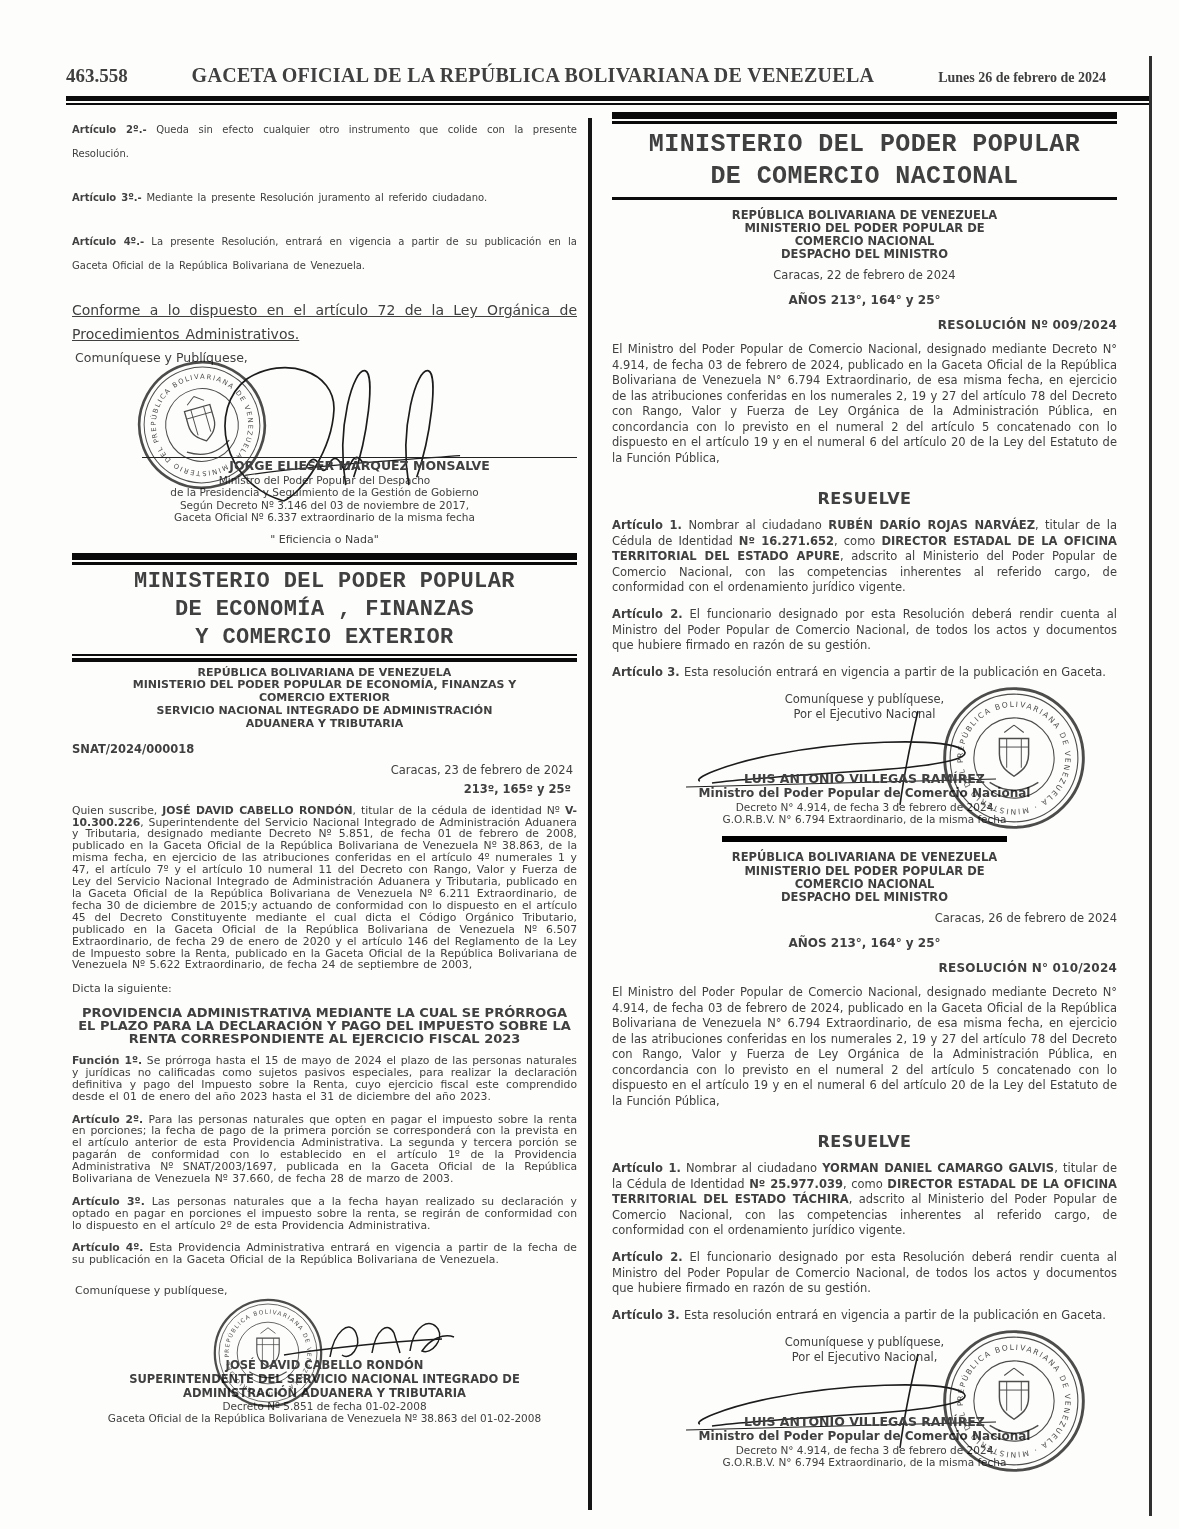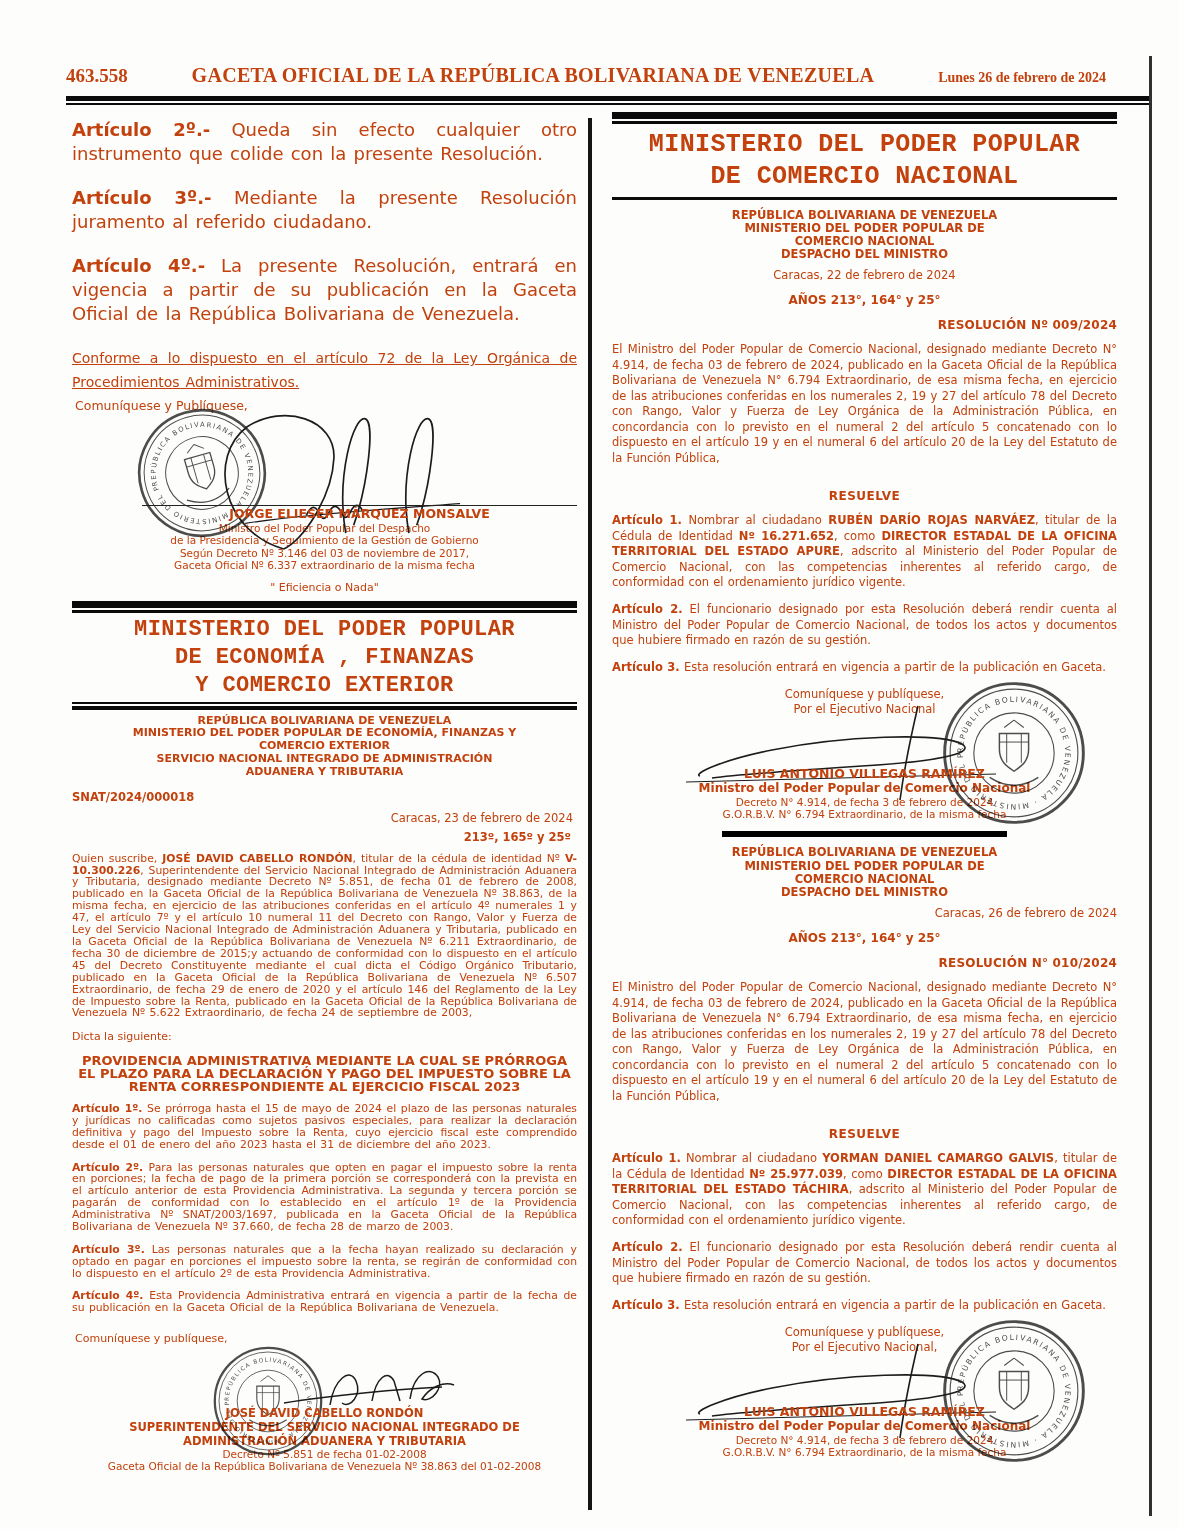--- a/index.html
+++ b/index.html
@@ -1,17 +1,17 @@
 <!DOCTYPE html>
 <html><head>
 <meta charset="utf-8">
 <style>
   html,body{margin:0;padding:0;background:#e9e9e9;}
   .page{position:relative;width:1179px;height:1529px;background:#fdfdfc;margin:0 auto;
-        font-family:"DejaVu Sans",sans-serif;color:#c2410c;overflow:hidden;}
+        font-family:"DejaVu Sans",sans-serif;color:#404040;overflow:hidden;}
   .b{font-weight:bold;}
 
   
   .hdr{position:absolute;left:66px;top:64px;width:1040px;display:flex;justify-content:space-between;align-items:baseline;
        font-family:"Liberation Serif",serif;font-weight:bold;}
   .hdr-num{font-size:19px;}
   .hdr-title{font-size:20px;letter-spacing:.3px;}
   .hdr-date{font-size:14px;}
   .hdr-rule{position:absolute;left:66px;top:96px;width:1086px;}
   .hdr-rule .r1{height:5px;background:#0c0c0c;}
@@ -19,21 +19,21 @@
 
   .page-edge{position:absolute;left:1149px;top:56px;width:3px;height:1460px;background:#303030;}
   .col-divider{position:absolute;left:588px;top:118px;width:4px;height:1392px;background:#151515;}
 
   
   .col{position:absolute;top:112px;width:505px;}
   .col-left{left:72px;}
   .col-right{left:612px;}
 
   
-  .p-top{font-size:18px;line-height:24px;text-align:justify;margin:6px 0 20px 0;word-spacing:1.5px;}
+  .p-top{font-size:10px;line-height:24px;text-align:justify;margin:6px 0 20px 0;word-spacing:1.5px;}
   .p-conforme{font-size:14px;line-height:24px;text-align:justify;margin:0 0 4px 0;word-spacing:1.5px;text-decoration:underline;}
   .announce{font-size:12.5px;margin:0;padding-left:3px;}
   .bar-heavy{height:7px;background:#0a0a0a;}
   .bar-light{height:2.5px;background:#0a0a0a;margin-top:2px;}
   .m-title{font-family:Liberation Mono, monospace;font-weight:bold;text-align:center;letter-spacing:.4px;}
   .m-title-l{font-size:22px;line-height:28px;margin-top:3px;}
   .m-title-r{font-size:25px;line-height:32px;margin-top:5px;}
   .rule-thin{height:2px;background:#0c0c0c;margin-top:2px;}
   .rule-heavy{height:4px;background:#0c0c0c;margin-top:2px;}
   .subhdr{font-size:11px;font-weight:bold;text-align:center;line-height:12.8px;margin-top:5px;}
@@ -41,21 +41,21 @@
   .ref{font-size:11.5px;font-weight:bold;margin-top:11px;}
   .dateline{font-size:11.5px;text-align:right;margin-top:7px;padding-right:4px;}
   .years-l{font-size:11.5px;font-weight:bold;text-align:right;margin-top:5px;padding-right:6px;}
   .years-r{font-size:12px;font-weight:bold;text-align:center;margin-top:11px;}
   .resnum{font-size:12px;font-weight:bold;text-align:right;margin-top:11px;letter-spacing:.2px;}
   .body-sm{font-size:10.8px;line-height:11.9px;text-align:justify;margin-top:9px;word-spacing:1px;}
   .dicta{font-size:11px;margin-top:9px;}
   .prov-title{font-size:13px;font-weight:bold;text-align:center;line-height:13px;margin-top:11px;}
   .art-sm{font-size:10.8px;line-height:11.9px;text-align:justify;margin-top:10px;word-spacing:1px;}
   .r-body{font-size:11.5px;line-height:15.5px;text-align:justify;margin-top:10px;word-spacing:.5px;}
-  .resuelve{font-size:12px;font-weight:bold;text-align:center;margin-top:23px;letter-spacing:.5px;}
+  .resuelve{font-size:16px;font-weight:bold;text-align:center;margin-top:23px;letter-spacing:.5px;}
   .closing{font-size:11.5px;line-height:14.5px;text-align:center;margin-top:7px;}
   .res-divider{width:285px;height:6px;background:#000;margin:11px auto 9px auto;}
 
   
   .sig-block{position:relative;text-align:center;}
   .sig-art{position:relative;}
   .seal{position:absolute;mix-blend-mode:multiply;opacity:.92;}
   .sign-svg{position:absolute;}
   .sig-name{font-weight:bold;font-size:12.5px;line-height:16px;position:relative;}
   .name-rule{border-top:1.5px solid #222;}
@@ -152,21 +152,21 @@
 
     <div class="ref">SNAT/2024/000018</div>
     <div class="dateline">Caracas, 23 de febrero de 2024</div>
     <div class="years-l">213º, 165º y 25º</div>
 
     <p class="body-sm"><span>Quien suscribe, </span><span class="b">JOSÉ DAVID CABELLO RONDÓN</span><span>, titular de la cédula de identidad Nº </span><span class="b">V-10.300.226</span><span>, Superintendente del Servicio Nacional Integrado de Administración Aduanera y Tributaria, designado mediante Decreto Nº 5.851, de fecha 01 de febrero de 2008, publicado en la Gaceta Oficial de la República Bolivariana de Venezuela Nº 38.863, de la misma fecha, en ejercicio de las atribuciones conferidas en el artículo 4º numerales 1 y 47, el artículo 7º y el artículo 10 numeral 11 del Decreto con Rango, Valor y Fuerza de Ley del Servicio Nacional Integrado de Administración Aduanera y Tributaria, publicado en la Gaceta Oficial de la República Bolivariana de Venezuela Nº 6.211 Extraordinario, de fecha 30 de diciembre de 2015;y actuando de conformidad con lo dispuesto en el artículo 45 del Decreto Constituyente mediante el cual dicta el Código Orgánico Tributario, publicado en la Gaceta Oficial de la República Bolivariana de Venezuela Nº 6.507 Extraordinario, de fecha 29 de enero de 2020 y el artículo 146 del Reglamento de la Ley de Impuesto sobre la Renta, publicado en la Gaceta Oficial de la República Bolivariana de Venezuela Nº 5.622 Extraordinario, de fecha 24 de septiembre de 2003,</span></p>
     <div class="dicta">Dicta la siguiente:</div>
 
     <div class="prov-title">PROVIDENCIA ADMINISTRATIVA MEDIANTE LA CUAL SE PRÓRROGA EL PLAZO PARA LA DECLARACIÓN Y PAGO DEL IMPUESTO SOBRE LA RENTA CORRESPONDIENTE AL EJERCICIO FISCAL 2023</div>
 
-    <p class="art-sm"><span class="b">Artículo 1º.</span> <span>Se prórroga hasta el 15 de mayo de 2024 el plazo de las personas naturales y jurídicas no calificadas como sujetos pasivos especiales, para realizar la declaración definitiva y pago del Impuesto sobre la Renta, cuyo ejercicio fiscal este comprendido desde el 01 de enero del año 2023 hasta el 31 de diciembre del año 2023.</span></p>
+    <p class="art-sm"><span class="b">Función 1º.</span> <span>Se prórroga hasta el 15 de mayo de 2024 el plazo de las personas naturales y jurídicas no calificadas como sujetos pasivos especiales, para realizar la declaración definitiva y pago del Impuesto sobre la Renta, cuyo ejercicio fiscal este comprendido desde el 01 de enero del año 2023 hasta el 31 de diciembre del año 2023.</span></p>
     <p class="art-sm"><span class="b">Artículo 2º.</span> <span>Para las personas naturales que opten en pagar el impuesto sobre la renta en porciones; la fecha de pago de la primera porción se corresponderá con la prevista en el artículo anterior de esta Providencia Administrativa. La segunda y tercera porción se pagarán de conformidad con lo establecido en el artículo 1º de la Providencia Administrativa Nº SNAT/2003/1697, publicada en la Gaceta Oficial de la República Bolivariana de Venezuela Nº 37.660, de fecha 28 de marzo de 2003.</span></p>
     <p class="art-sm"><span class="b">Artículo 3º.</span> <span>Las personas naturales que a la fecha hayan realizado su declaración y optado en pagar en porciones el impuesto sobre la renta, se regirán de conformidad con lo dispuesto en el artículo 2º de esta Providencia Administrativa.</span></p>
     <p class="art-sm"><span class="b">Artículo 4º.</span> <span>Esta Providencia Administrativa entrará en vigencia a partir de la fecha de su publicación en la Gaceta Oficial de la República Bolivariana de Venezuela.</span></p>
 
     <p class="announce" style="margin-top:18px;font-size:11px;">Comuníquese y publíquese,</p>
 
     <div class="sig-block" style="margin-top:8px;">
       <div class="sig-art" style="height:52px;">
         <svg class="seal" style="left:140px;top:-8px;" width="112" height="112" viewBox="0 0 120 120">
             <use href="#sealSym"></use>

